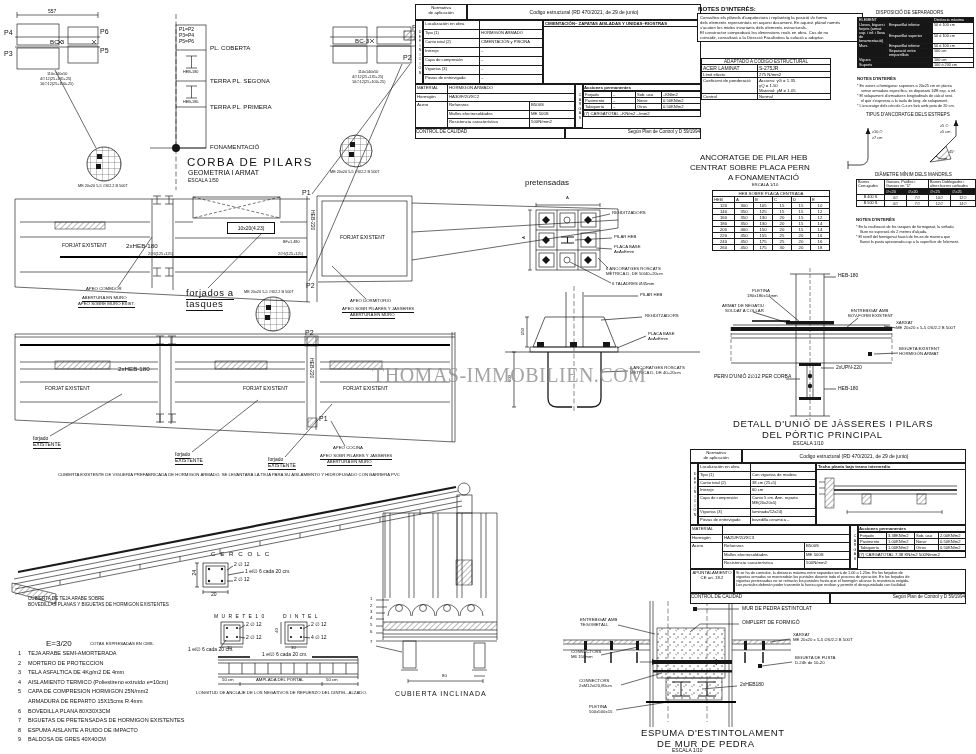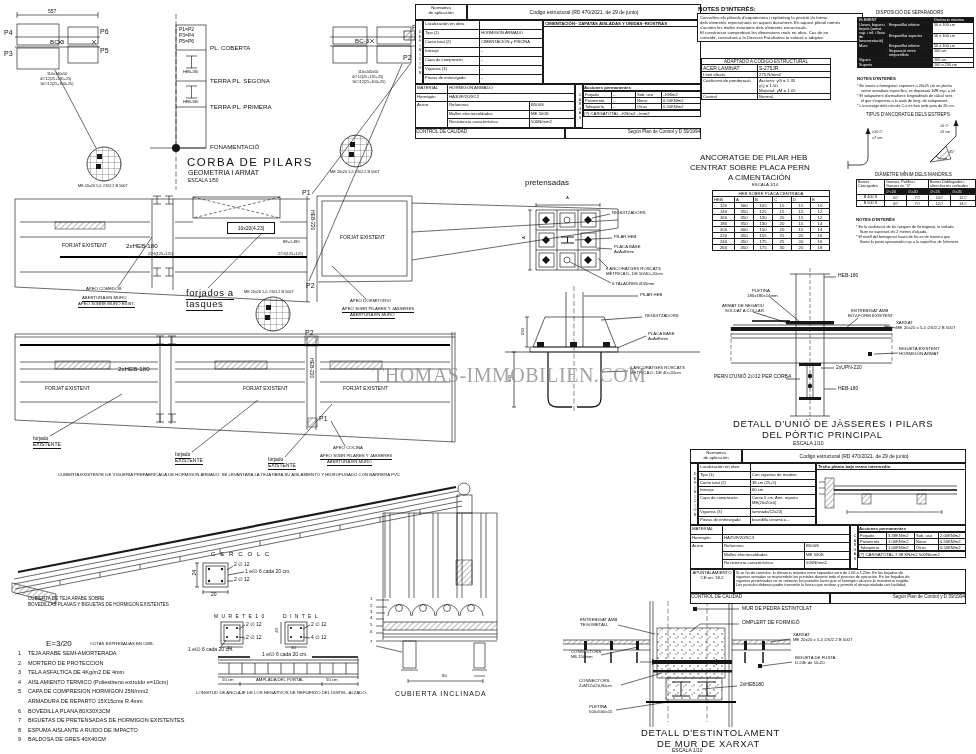--- a/index.html
+++ b/index.html
@@ -471,22 +471,22 @@
 <div class="L f4" style="left:795px;top:661px">D.24h de 10-20</div>
 <div class="L f5" style="left:740px;top:682px">2xHEB180</div>
 <div class="L f4" style="left:580px;top:618px">ENTREBIGAT AMB</div>
 <div class="L f4" style="left:580px;top:623px">TEGOMETALL</div>
 <div class="L f4" style="left:571px;top:650px">CONNECTORS</div>
 <div class="L f4" style="left:571px;top:655px">M6 150mm</div>
 <div class="L f4" style="left:579px;top:679px">CONNECTORS</div>
 <div class="L f4" style="left:579px;top:684px">2xM12x/20,80cm</div>
 <div class="L f4" style="left:589px;top:705px">PLETINA</div>
 <div class="L f4" style="left:589px;top:710px">500x500x15</div>
-<div class="L f9" style="left:641px;top:728px">DETALL D'ESTINTOLAMENT</div>
-<div class="L f9" style="left:657px;top:739px">DE MUR DE XARXAT</div>
+<div class="L f9" style="left:641px;top:728px">ESPUMA D'ESTINTOLAMENT</div>
+<div class="L f9" style="left:657px;top:739px">DE MUR DE PEDRA</div>
 <div class="L f5" style="left:672px;top:748px">ESCALA 1/10</div>
 
 <div class="blk" style="left:415px;top:4px;width:286px">
   <div class="row" style="height:16px">
     <div class="cell f4" style="width:52px;text-align:center">
       <span>Normativa</span><br>
       <span>de aplicación</span>
     </div>
     <div class="cell f5 ctr" style="flex:1;line-height:15px">Codigo estructural (RD 470/2021, de 29 de junio)</div>
   </div>
@@ -750,21 +750,21 @@
   </table>
 </div>
 <div class="L f4" style="left:856px;top:218px;font-weight:bold">NOTES D'INTERÈS</div>
 <div class="L f3" style="left:856px;top:225px">* En la realització de les tasques de formigonat, la vetlada</div>
 <div class="L f3" style="left:860px;top:230px">lliure no superarà els 2 metres d'alçada.</div>
 <div class="L f3" style="left:856px;top:235px">* El nivell del formigonat haurà de fer-se de manera que</div>
 <div class="L f3" style="left:860px;top:240px">flueixi la pasta apissonada cap a la superfície de l'element.</div>
 
 <div class="L f8 ctr" style="left:700px;top:153px">ANCORATGE DE PILAR HEB</div>
 <div class="L f8 ctr" style="left:690px;top:163px">CENTRAT SOBRE PLACA PERN</div>
-<div class="L f8 ctr" style="left:728px;top:173px">A CIMENTACIÓN</div>
+<div class="L f8 ctr" style="left:728px;top:173px">A FONAMENTACIÓ</div>
 <div class="L f4 ctr" style="left:752px;top:183px">ESCALA 1/10</div>
 <div class="blk" style="left:712px;top:190px;width:118px">
   <table class="tb num">
     <colgroup>
           <col style="width:22px">
           <col>
           <col>
           <col>
           <col>
           <col>

